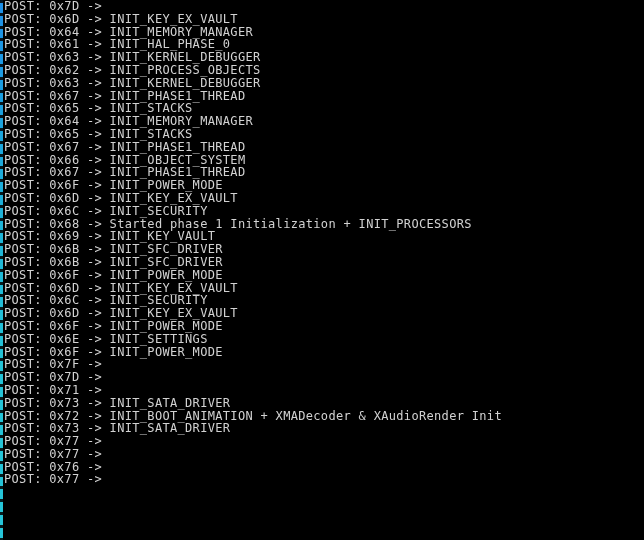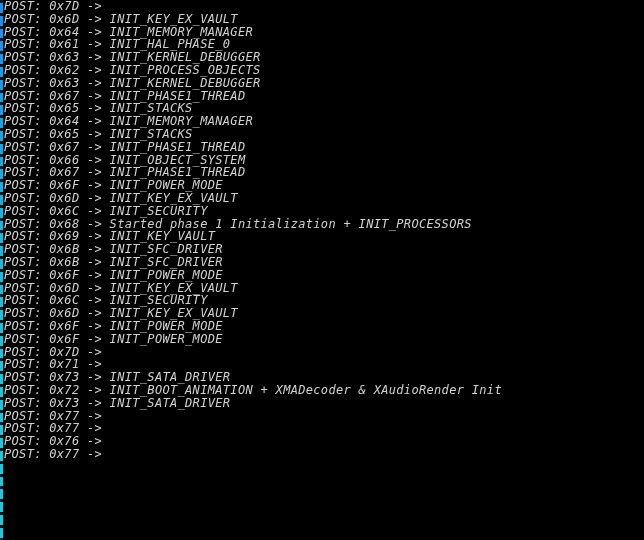--- a/index.html
+++ b/index.html
@@ -64,21 +64,20 @@
   }
 
   .log-line {
     height: 12.8px;
     line-height: 12.8px;
     white-space: pre;
     font-size: 12px;
     letter-spacing: 0.32px;
     color: #d2d2d2;
     font-family: "DejaVu Sans Mono", "Liberation Mono", monospace;
-    font-style: italic;
   }
 </style>
 </head>
 <body>
 
 <div id="console">
 
   <div id="edge-bar"></div>
   <div id="edge-ticks"></div>
 
@@ -102,21 +101,23 @@
       <div class="log-line">POST: 0x6C -&gt; INIT_SECURITY</div>
       <div class="log-line">POST: 0x68 -&gt; Started phase 1 Initialization + INIT_PROCESSORS</div>
       <div class="log-line">POST: 0x69 -&gt; INIT_KEY_VAULT</div>
       <div class="log-line">POST: 0x6B -&gt; INIT_SFC_DRIVER</div>
       <div class="log-line">POST: 0x6B -&gt; INIT_SFC_DRIVER</div>
       <div class="log-line">POST: 0x6F -&gt; INIT_POWER_MODE</div>
       <div class="log-line">POST: 0x6D -&gt; INIT_KEY_EX_VAULT</div>
       <div class="log-line">POST: 0x6C -&gt; INIT_SECURITY</div>
       <div class="log-line">POST: 0x6D -&gt; INIT_KEY_EX_VAULT</div>
       <div class="log-line">POST: 0x6F -&gt; INIT_POWER_MODE</div>
+      <div class="log-line">POST: 0x6E -&gt; INIT_SETTINGS</div>
       <div class="log-line">POST: 0x6F -&gt; INIT_POWER_MODE</div>
+      <div class="log-line">POST: 0x7F -&gt;</div>
       <div class="log-line">POST: 0x7D -&gt;</div>
       <div class="log-line">POST: 0x71 -&gt;</div>
       <div class="log-line">POST: 0x73 -&gt; INIT_SATA_DRIVER</div>
       <div class="log-line">POST: 0x72 -&gt; INIT_BOOT_ANIMATION + XMADecoder &amp; XAudioRender Init</div>
       <div class="log-line">POST: 0x73 -&gt; INIT_SATA_DRIVER</div>
       <div class="log-line">POST: 0x77 -&gt;</div>
       <div class="log-line">POST: 0x77 -&gt;</div>
       <div class="log-line">POST: 0x76 -&gt;</div>
       <div class="log-line">POST: 0x77 -&gt;</div>
     </div>

